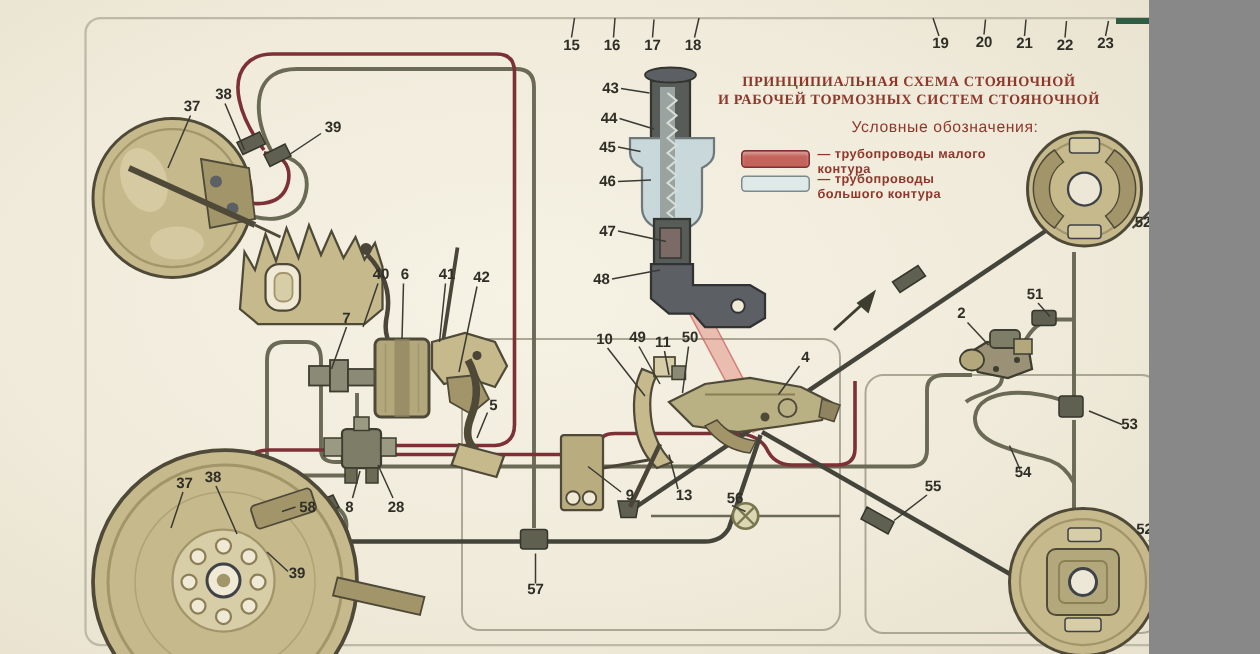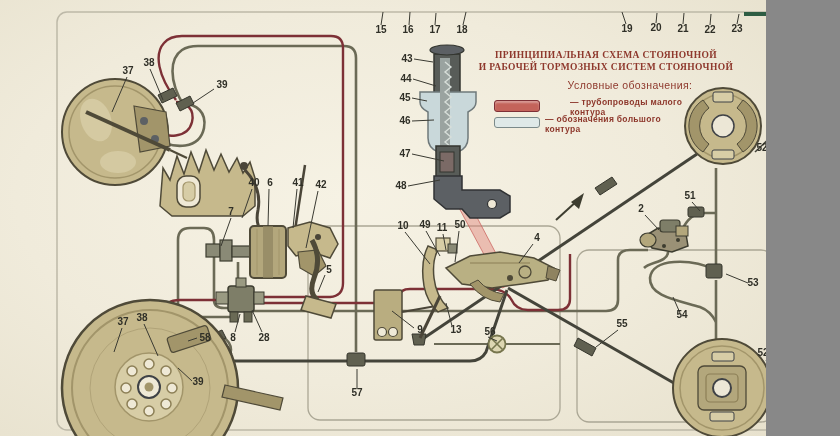--- a/index.html
+++ b/index.html
@@ -19,21 +19,21 @@
     position:absolute;left:520px;top:79px;width:220px;text-align:center;
     color:#8e382c;font-weight:normal;font-size:10.5px;letter-spacing:.4px;
   }
   .swatch{position:absolute;width:44px;border-radius:3px;}
   .swatch.red{left:494px;top:100px;height:10px;background:#c4635a;border:1px solid #7e3036;box-shadow:inset 0 2px 2px rgba(255,255,255,.35);}
   .swatch.blue{left:494px;top:117px;height:9px;background:#dfe9e8;border:1px solid #7b8a8a;}
   .legend-label{
     position:absolute;left:545px;width:122px;color:#8e382c;
     font-weight:bold;font-size:8.5px;line-height:1.2;letter-spacing:.3px;
   }
-  .legend-label.l1{top:97px;margin-left:25px;}
+  .legend-label.l1{top:97px;}
   .legend-label.l2{top:114px;}
 </style>
 </head>
 <body>
 
 <div class="stage">
 
 <svg width="840" height="436" viewBox="0 0 840 436">
 
   <rect x="57" y="12" width="766" height="418" rx="10" fill="none" stroke="#bdb9a8" stroke-width="1.5"></rect>
@@ -329,14 +329,14 @@
 </svg>
 
   <div class="titleblock">
     <div>ПРИНЦИПИАЛЬНАЯ СХЕМА СТОЯНОЧНОЙ</div>
     <div>И РАБОЧЕЙ ТОРМОЗНЫХ СИСТЕМ СТОЯНОЧНОЙ</div>
   </div>
   <div class="legend-heading">Условные обозначения:</div>
   <div class="swatch red"></div>
   <div class="legend-label l1">— трубопроводы малого контура</div>
   <div class="swatch blue"></div>
-  <div class="legend-label l2">— обозначения большого контура</div>
+  <div class="legend-label l2">— трубопроводы большого контура</div>
 </div>
 
 </body></html>

